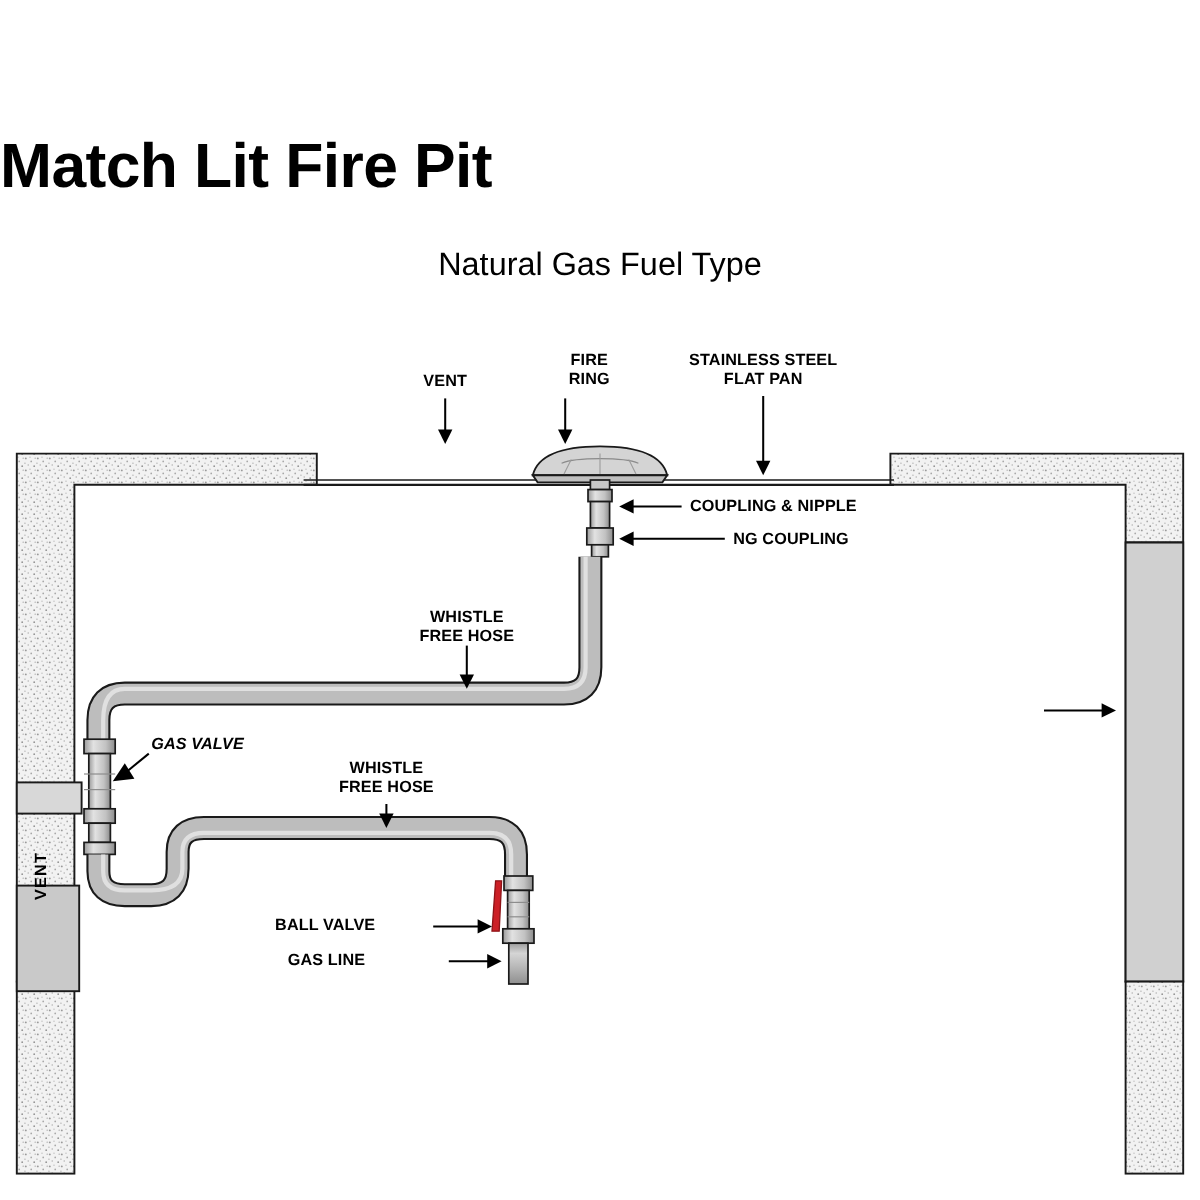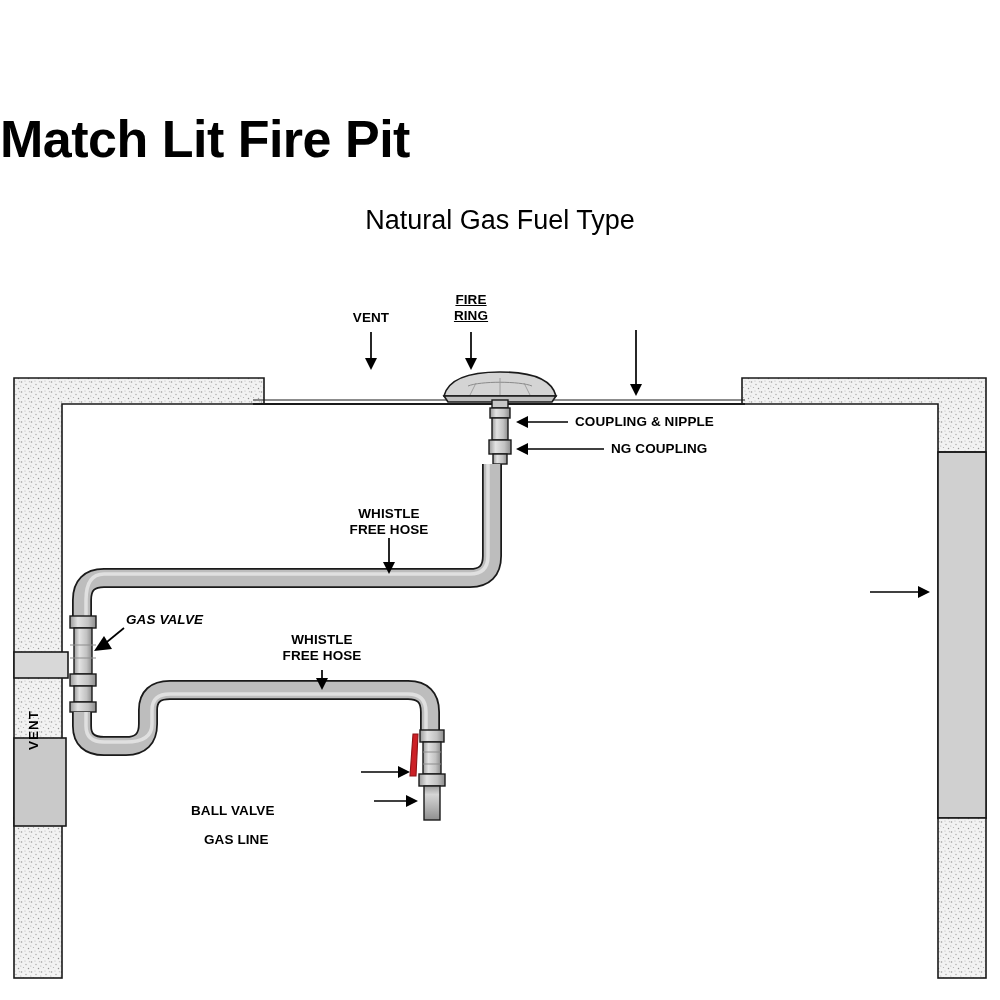--- a/index.html
+++ b/index.html
@@ -45,21 +45,21 @@
   }
   .lbl {
     position: absolute;
     font-size: 13.5px;
     font-weight: bold;
     line-height: 16px;
     letter-spacing: 0.1px;
     white-space: pre;
   }
   .lbl.center { text-align: center; }
-  .lbl.right  { text-align: left; margin-top: 40px; }
+  .lbl.right  { text-align: center; }
   svg { position: absolute; left: 0; top: 0; }
 </style>
 </head>
 <body>
 
 <div id="stage">
 
   <div class="title">Match Lit Fire Pit</div>
   <div class="subtitle">Natural Gas Fuel Type</div>
 
@@ -217,35 +217,37 @@
       <path d="M374,801 L412,801"></path>
       <path d="M406,795 L418,801 L406,807" fill="#000" stroke="none"></path>
 
       <path d="M870,592 L924,592"></path>
       <path d="M918,586 L930,592 L918,598" fill="#000" stroke="none"></path>
     </g>
   </svg>
 
   <div class="lbl center" style="left: 321px; top: 310px; width: 100px; white-space: pre-line;">VENT</div>
 
-  <div class="lbl center" style="left: 421px; top: 292px; width: 100px; white-space: pre-line; text-decoration: underline;">FIRE
+  <div class="lbl center" style="left: 441px; top: 292px; width: 100px; white-space: pre-line;">FIRE
 RING</div>
 
+  <div class="lbl center" style="left: 536px; top: 292px; width: 200px; white-space: pre-line;">STAINLESS STEEL
+FLAT PAN</div>
 
   <div class="lbl" style="left: 575px; top: 414px; white-space: pre-line;">COUPLING &amp; NIPPLE</div>
 
   <div class="lbl" style="left: 611px; top: 441px; white-space: pre-line;">NG COUPLING</div>
 
   <div class="lbl center" style="left: 329px; top: 506px; width: 120px; white-space: pre-line;">WHISTLE
 FREE HOSE</div>
 
   <div class="lbl" style="left: 126px; top: 612px; white-space: pre-line; font-style: italic;">GAS VALVE</div>
 
   <div class="lbl center" style="left: 262px; top: 632px; width: 120px; white-space: pre-line;">WHISTLE
 FREE HOSE</div>
 
   <div class="lbl right" style="left: 191px; top: 763px; width: 160px; white-space: pre-line;">BALL VALVE</div>
 
-  <div class="lbl right" style="left: 204px; top: 792px; width: 160px; white-space: pre-line;">GAS LINE</div>
+  <div class="lbl right" style="left: 192px; top: 792px; width: 160px; white-space: pre-line;">GAS LINE</div>
 
   <div class="lbl" style="left: 26px; top: 750px; width: 60px; transform: rotate(-90deg); transform-origin: 0px 0px; letter-spacing: 1px; white-space: pre-line;">VENT</div>
 
 </div>
 
 </body></html>

